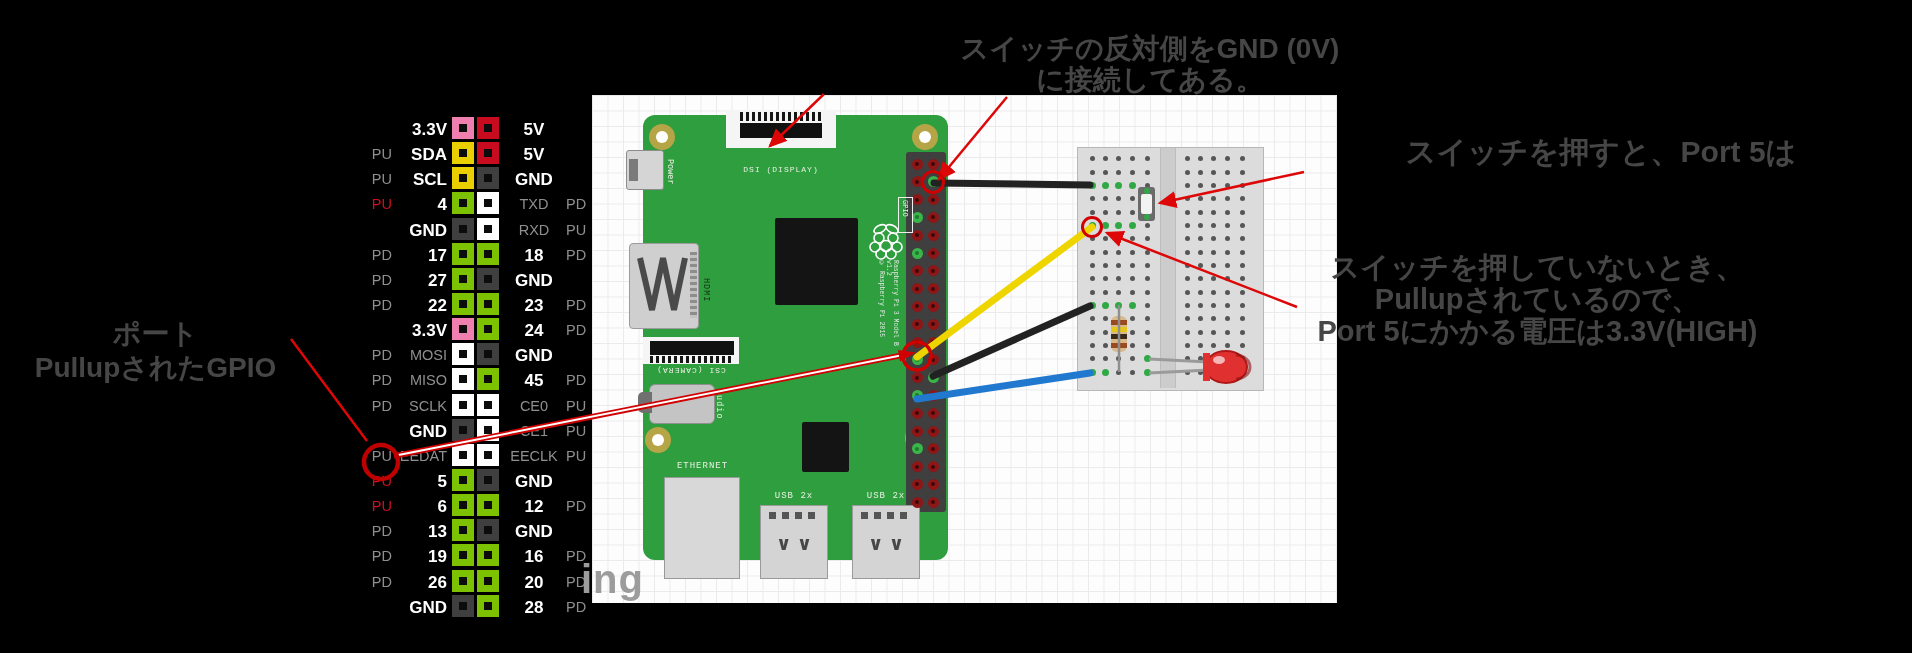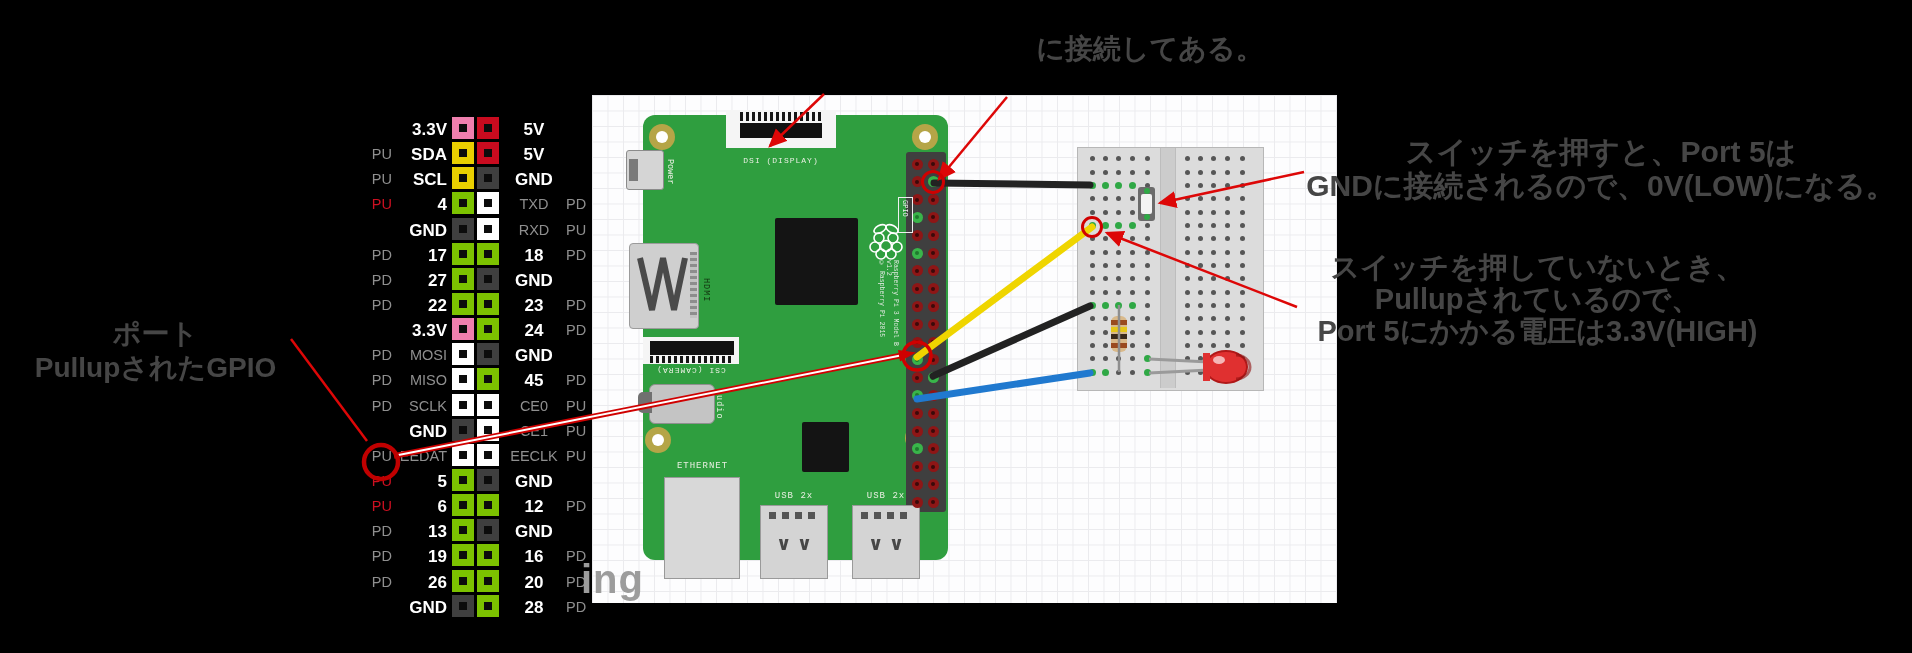--- a/index.html
+++ b/index.html
@@ -316,21 +316,21 @@
 
   <div class="comp" style="left:626px;top:150px;width:36px;height:38px;background:#d5d5d5;border:1px solid #8b8b8b;border-radius:3px;">
     <div style="position:absolute;left:2px;top:8px;width:9px;height:22px;background:#7a7a7a;"></div>
   </div>
   <div class="blabel vtext" style="left:665px;top:150px;height:44px;font-size:8.5px;letter-spacing:0;">Power</div>
 
   <div class="comp" style="left:726px;top:110px;width:110px;height:38px;background:#f5f5f5;">
     <div style="position:absolute;left:14px;top:2px;width:82px;height:9px;background:repeating-linear-gradient(90deg,#161616 0 3px,#f5f5f5 3px 6px);"></div>
     <div style="position:absolute;left:14px;top:13px;width:82px;height:15px;background:#111;"></div>
   </div>
-  <div class="blabel" style="left:726px;top:156px;width:110px;font-size:8px;">DSI (DISPLAY)</div>
+  <div class="blabel" style="left:726px;top:165px;width:110px;font-size:8px;">DSI (DISPLAY)</div>
 
   <div class="comp" style="left:629px;top:243px;width:68px;height:84px;background:#cfcfcf;border:1px solid #9b9b9b;border-radius:4px;">
     <svg width="68" height="84">
       <path d="M10,14 L22,66 L33,14 L44,66 L55,14" stroke="#4a4a4a" stroke-width="6" fill="none"></path>
     </svg>
     <div style="position:absolute;right:1px;top:8px;width:7px;height:66px;background:repeating-linear-gradient(#8d8d8d 0 3px,#c2c2c2 3px 6px);"></div>
   </div>
   <div class="blabel vtext" style="left:701px;top:268px;height:44px;font-size:8.5px;color:#12340f;">HDMI</div>
 
   <div class="comp" style="left:643px;top:337px;width:96px;height:27px;background:#f5f5f5;">
@@ -601,25 +601,25 @@
     <polygon points="916,352.5 900,361.5 898,350" fill="#d00000"></polygon>
     <line x1="291" y1="339" x2="367" y2="441" stroke="#dd0707" stroke-width="2.5"></line>
 
     <circle cx="381" cy="462" r="17" fill="none" stroke="#c00000" stroke-width="4.5"></circle>
     <circle cx="933" cy="182" r="10.5" fill="none" stroke="#d00000" stroke-width="3"></circle>
     <circle cx="917" cy="356" r="14" fill="none" stroke="#d00000" stroke-width="3.5"></circle>
     <circle cx="1092" cy="227" r="9.5" fill="none" stroke="#d00000" stroke-width="3"></circle>
   </svg>
 
   <div id="ann-top" class="ann">
+    <div>スイッチの反対側をGND (0V)</div>
     <div>に接続してある。</div>
   </div>
   <div id="ann-right-switch" class="ann">
     <div>スイッチを押すと、Port 5は</div>
-    <div>GNDに接続されるので、0V(LOW)になる。</div>
   </div>
   <div id="ann-right-pullup" class="ann">
     <div>スイッチを押していないとき、</div>
     <div>Pullupされているので、</div>
     <div>Port 5にかかる電圧は3.3V(HIGH)</div>
   </div>
   <div id="ann-left-pullup" class="ann">
     <div>ポート</div>
     <div>PullupされたGPIO</div>
   </div>

